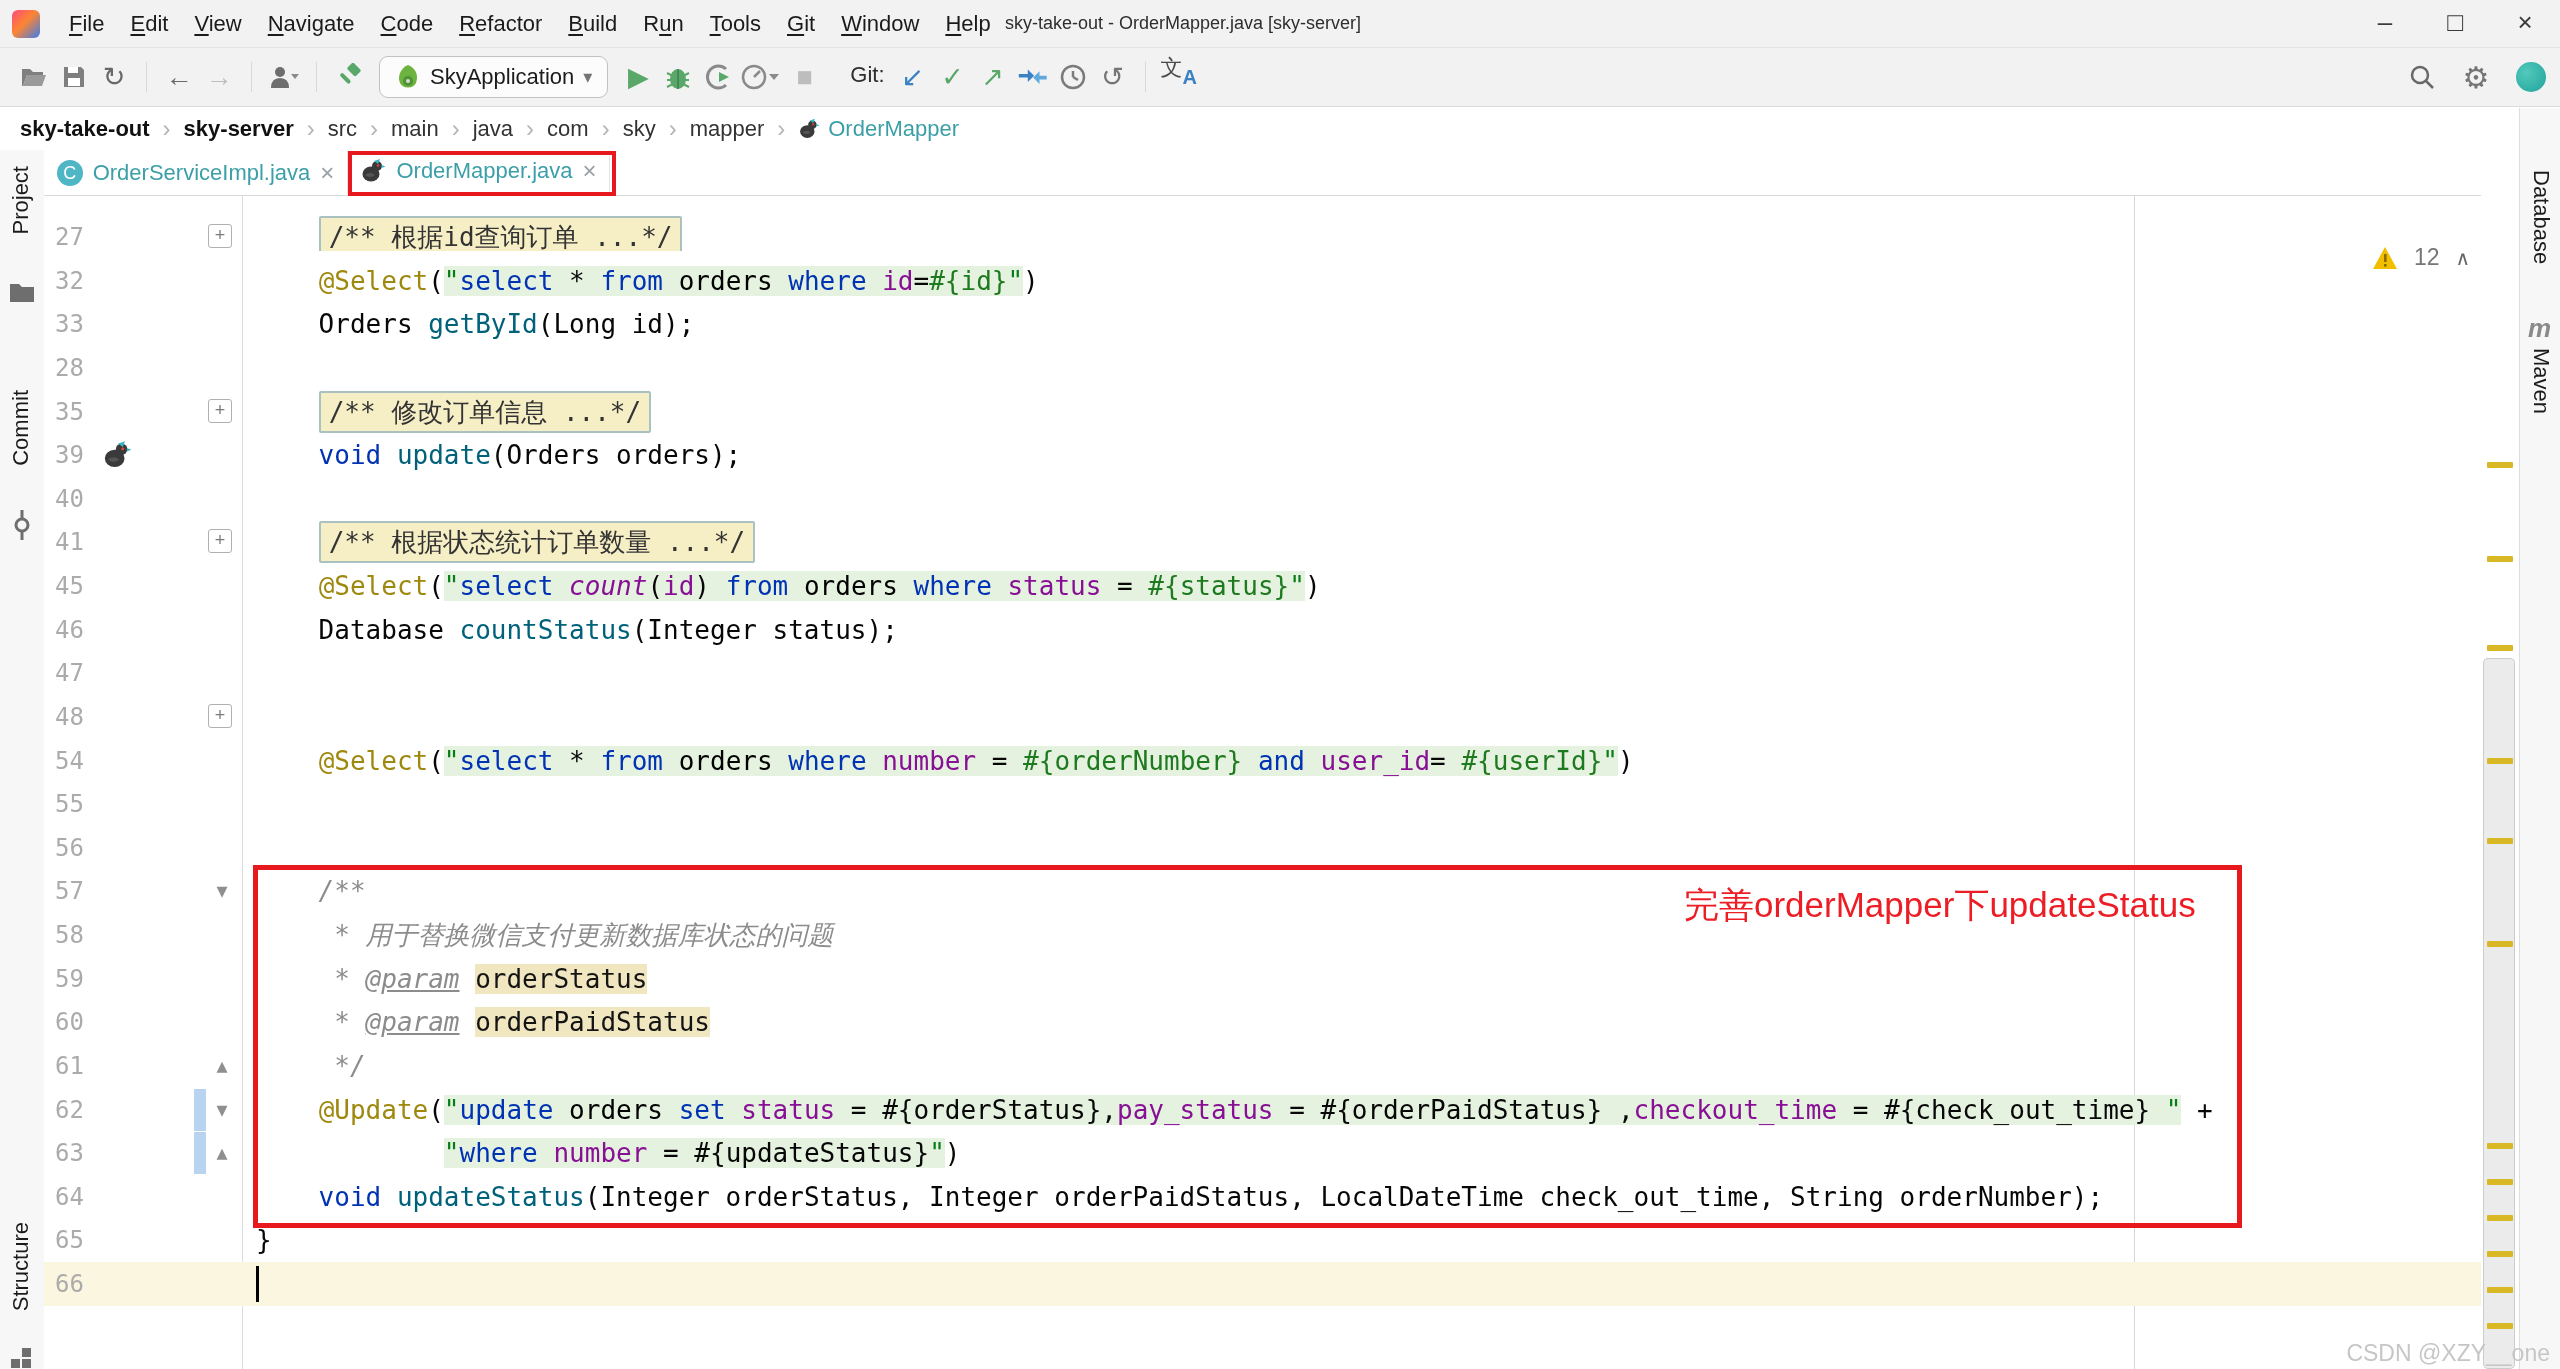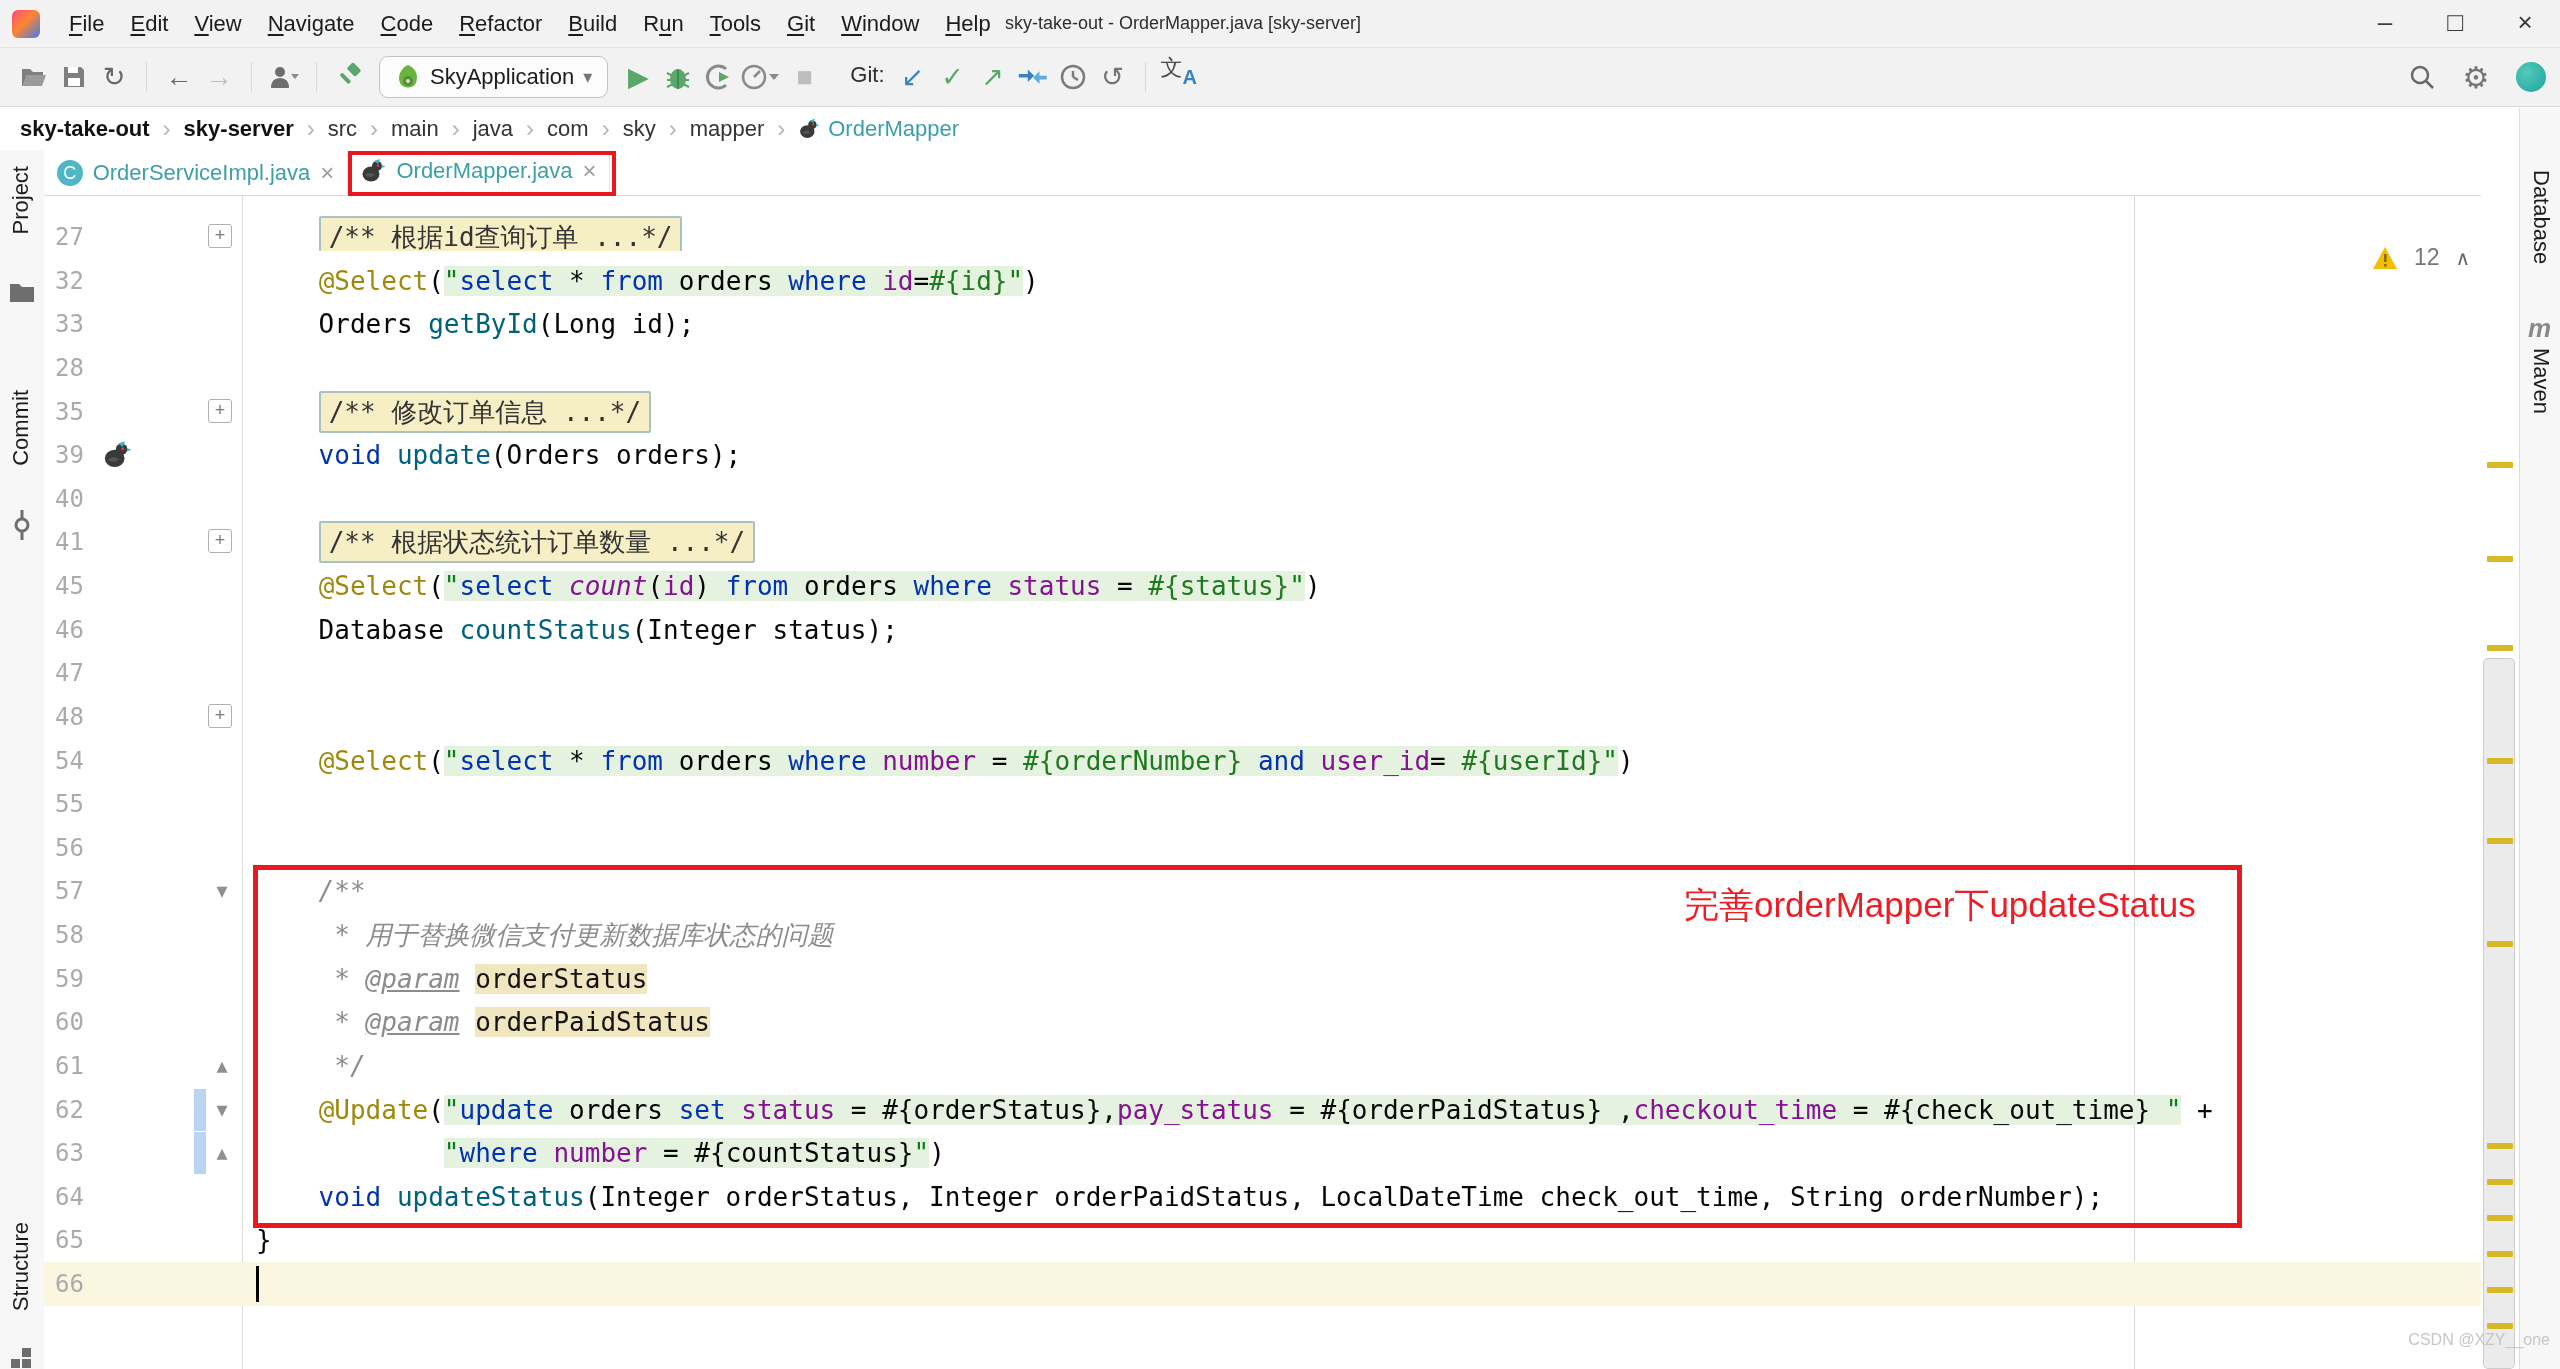--- a/index.html
+++ b/index.html
@@ -92,21 +92,21 @@
   .anno-strip{position:absolute;left:2481px;top:196px;width:38px;height:1173px;background:#fff;}
   .mk{position:absolute;left:6px;width:26px;height:6px;background:#D9B826;border-radius:1px;}
   .thumb{position:absolute;left:2px;width:32px;top:462px;height:711px;background:rgba(130,130,130,0.16);
     border:1px solid rgba(110,110,110,0.25);border-radius:5px;box-sizing:border-box;}
   
   .red-box-tab{position:absolute;left:348px;top:151px;width:268px;height:45px;border:4px solid #E8191E;
     box-sizing:border-box;z-index:30;}
   .red-box-code{position:absolute;left:253px;top:865px;width:1989px;height:363px;border:5px solid #E8191E;
     box-sizing:border-box;z-index:30;}
   .red-callout{position:absolute;left:1684px;top:882px;font-size:35px;color:#ED1D25;z-index:31;font-weight:500;}
-  .watermark{position:absolute;right:10px;bottom:20px;font-size:16px;color:#C6C6C6;z-index:40;}
+  .watermark{position:absolute;right:10px;bottom:2px;font-size:23px;color:#C6C6C6;z-index:40;}
   svg{display:block;}
 </style>
 </head>
 <body>
 
 <div class="screen">
 
   <div class="titlebar">
     <div class="logo"></div>
     <div class="menu" id="menubar">
@@ -416,21 +416,21 @@
         <div class="row" style="top: 891.6px;">
           <div class="num">62</div>
           <div class="change"></div>
           <div class="fold-arr">▾</div>
           <div class="code"><span class="pl">    </span><span class="ann">@Update</span><span class="pl">(</span><span class="str inj">"</span><span class="kw inj">update</span><span class="pl inj"> </span><span class="tbl inj">orders</span><span class="pl inj"> </span><span class="kw inj">set</span><span class="pl inj"> </span><span class="col inj">status</span><span class="pl inj"> = #{orderStatus},</span><span class="col inj">pay_status</span><span class="pl inj"> = #{orderPaidStatus} ,</span><span class="col inj">checkout_time</span><span class="pl inj"> = #{check_out_time} </span><span class="str inj">"</span><span class="pl"> +</span></div>
         </div>
         <div class="row" style="top: 935.23px;">
           <div class="num">63</div>
           <div class="change"></div>
           <div class="fold-arr">▴</div>
-          <div class="code"><span class="pl">            </span><span class="str inj">"</span><span class="kw inj">where</span><span class="pl inj"> </span><span class="col inj">number</span><span class="pl inj"> = #{countStatus}</span><span class="str inj">"</span><span class="pl">)</span></div>
+          <div class="code"><span class="pl">            </span><span class="str inj">"</span><span class="kw inj">where</span><span class="pl inj"> </span><span class="col inj">number</span><span class="pl inj"> = #{updateStatus}</span><span class="str inj">"</span><span class="pl">)</span></div>
         </div>
         <div class="row" style="top: 978.86px;">
           <div class="num">64</div>
           <div class="code"><span class="kw">    void </span><span class="meth">updateStatus</span><span class="pl">(Integer orderStatus, Integer orderPaidStatus, LocalDateTime check_out_time, String orderNumber);</span></div>
         </div>
         <div class="row" style="top: 1022.49px;">
           <div class="num">65</div>
           <div class="code"><span class="pl">}</span></div>
         </div>
         <div class="row current" style="top: 1066.12px;">

